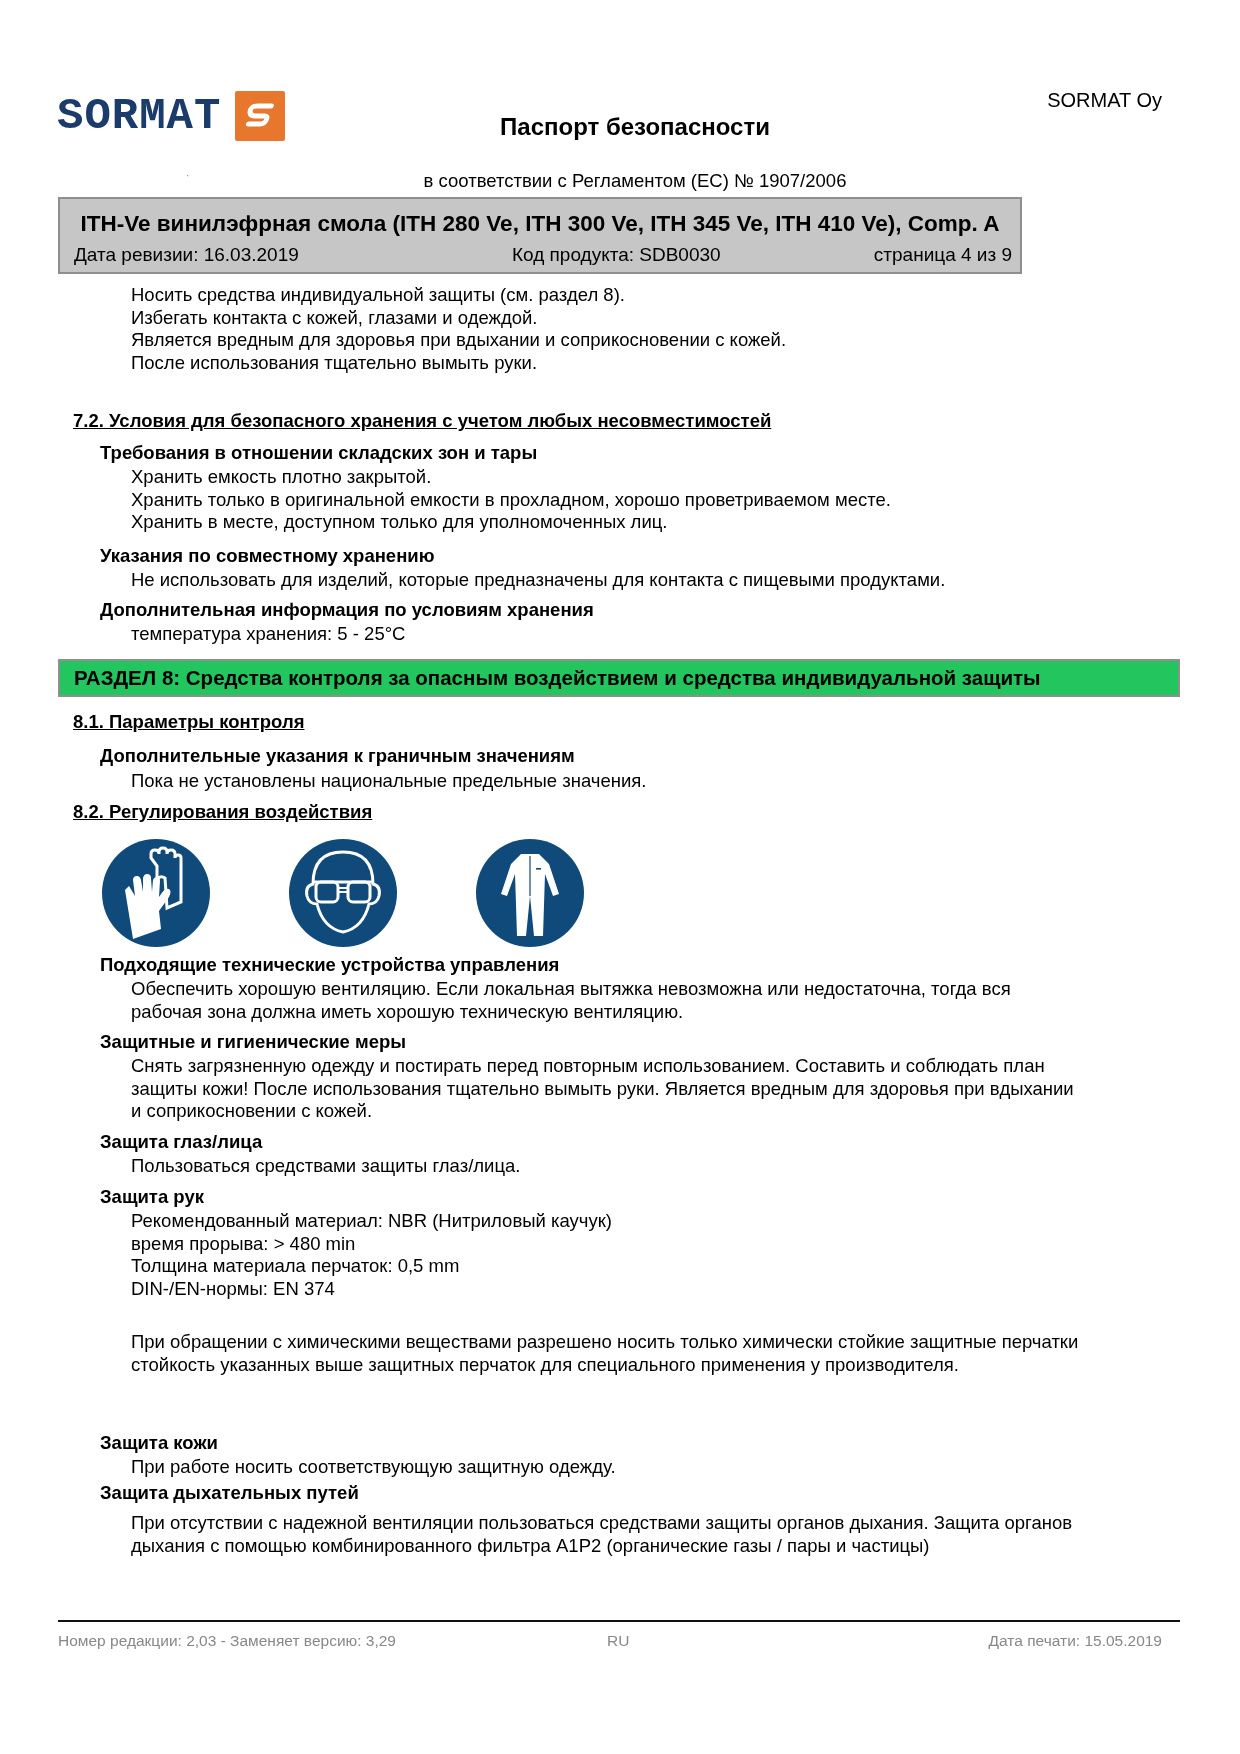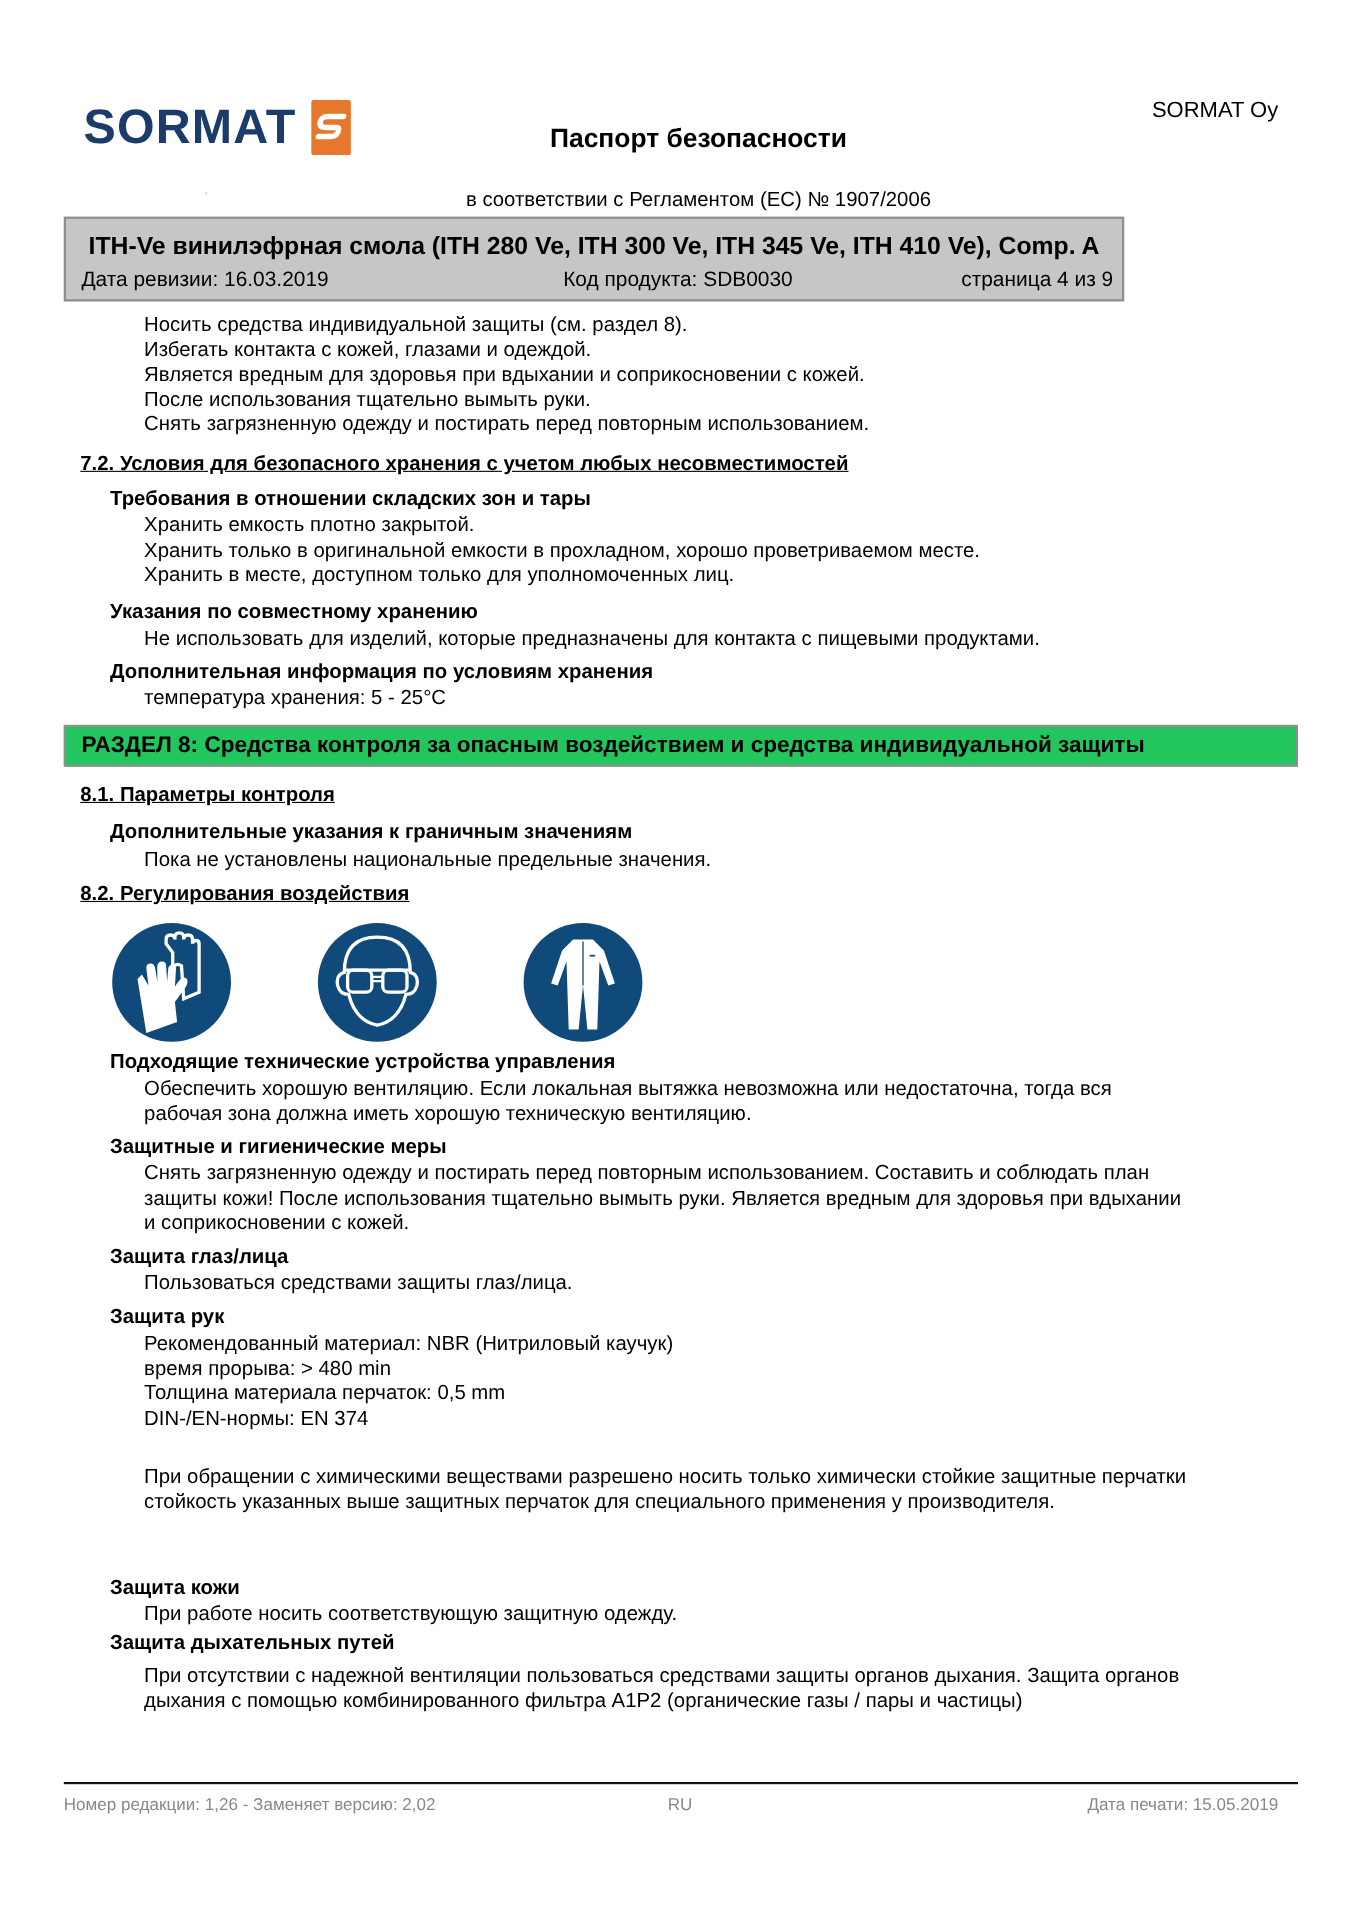--- a/index.html
+++ b/index.html
@@ -4,22 +4,22 @@
 <style>
   html, body { margin: 0; padding: 0; background: #ffffff; }
   body {
     width: 1240px; height: 1754px; position: relative; overflow: hidden;
     font-family: "Liberation Sans", sans-serif; color: #000;
   }
   .abs { position: absolute; }
   
   .logo { left: 57px; top: 88px; width: 262px; height: 56px; display: flex; align-items: center; }
   .logo-text {
-    font-family: Liberation Sans, sans-serif; font-weight: bold; font-size: 44px;
-    color: #1b3c6b; letter-spacing: 1px; line-height: 1; margin-left: 19px;
+    font-family: Liberation Mono, monospace; font-weight: bold; font-size: 44px;
+    color: #1b3c6b; letter-spacing: 1px; line-height: 1;
   }
   .logo-mark {
     margin-left: 14px; width: 50px; height: 50px; background: #e8772e;
     display: flex; align-items: center; justify-content: center; border-radius: 2px;
   }
   .company { right: 78px; top: 89px; font-size: 20px; }
   .doc-title { left: 0; width: 1270px; text-align: center; top: 113px; font-size: 24px; font-weight: bold; }
   .regulation { left: 0; width: 1270px; text-align: center; top: 170px; font-size: 18.5px; }
   .dot { left: 186px; top: 170px; font-size: 10px; color: #888; }
 
@@ -68,21 +68,20 @@
     <span>Код продукта: SDB0030</span>
     <span>страница 4 из 9</span>
   </div>
 </div>
 
 <div class="abs indent2 body-text" style="top:284px">
   <div>Носить средства индивидуальной защиты (см. раздел 8).</div>
   <div>Избегать контакта с кожей, глазами и одеждой.</div>
   <div>Является вредным для здоровья при вдыхании и соприкосновении с кожей.</div>
   <div>После использования тщательно вымыть руки.</div>
-  <div>Снять загрязненную одежду и постирать перед повторным использованием.</div>
 </div>
 
 <div class="abs sec-head" style="top:410px">7.2. Условия для безопасного хранения с учетом любых несовместимостей</div>
 <div class="abs sub-head" style="top:442px">Требования в отношении складских зон и тары</div>
 <div class="abs indent2 body-text" style="top:466px">
   <div>Хранить емкость плотно закрытой.</div>
   <div>Хранить только в оригинальной емкости в прохладном, хорошо проветриваемом месте.</div>
   <div>Хранить в месте, доступном только для уполномоченных лиц.</div>
 </div>
 <div class="abs sub-head" style="top:545px">Указания по совместному хранению</div>
@@ -152,15 +151,15 @@
 <div class="abs sub-head" style="top:1432px">Защита кожи</div>
 <div class="abs indent2 body-text" style="top:1456px">При работе носить соответствующую защитную одежду.</div>
 
 <div class="abs sub-head" style="top:1482px">Защита дыхательных путей</div>
 <div class="abs indent2 body-text" style="top:1512px">
   <div>При отсутствии с надежной вентиляции пользоваться средствами защиты органов дыхания. Защита органов</div>
   <div>дыхания с помощью комбинированного фильтра A1P2 (органические газы / пары и частицы)</div>
 </div>
 
 <div class="abs footer-line"></div>
-<div class="abs footer" style="left:58px">Номер редакции: 1,26 - Заменяет версию: 2,02</div>
+<div class="abs footer" style="left:58px">Номер редакции: 2,03 - Заменяет версию: 3,29</div>
 <div class="abs footer" style="left:607px">RU</div>
 <div class="abs footer" style="right:78px">Дата печати: 15.05.2019</div>
 
 </body></html>

